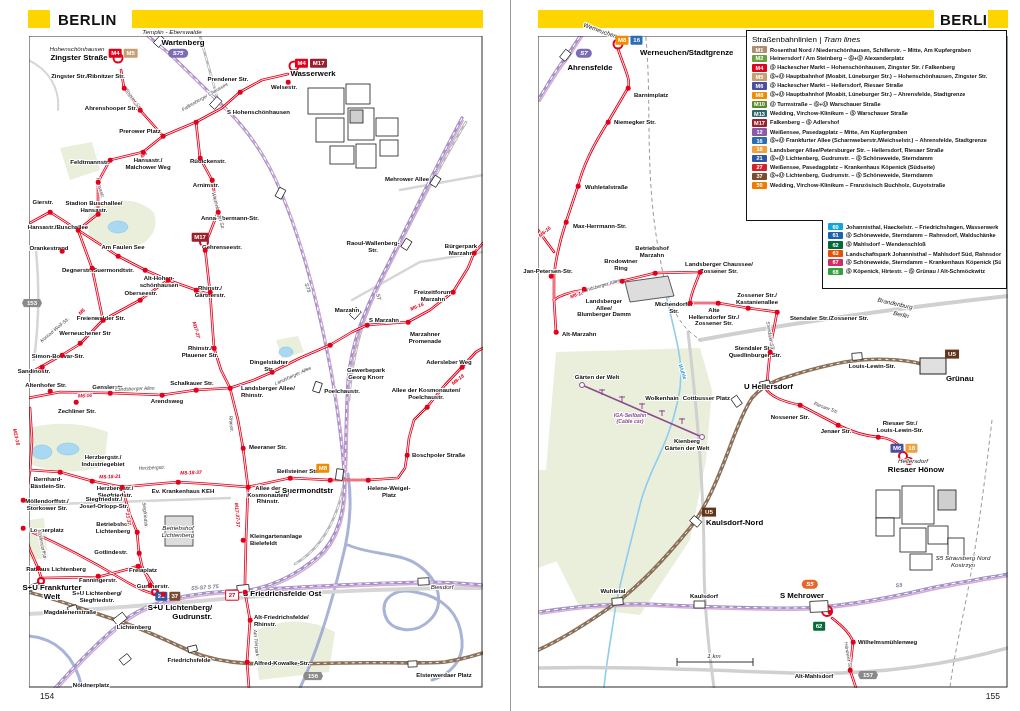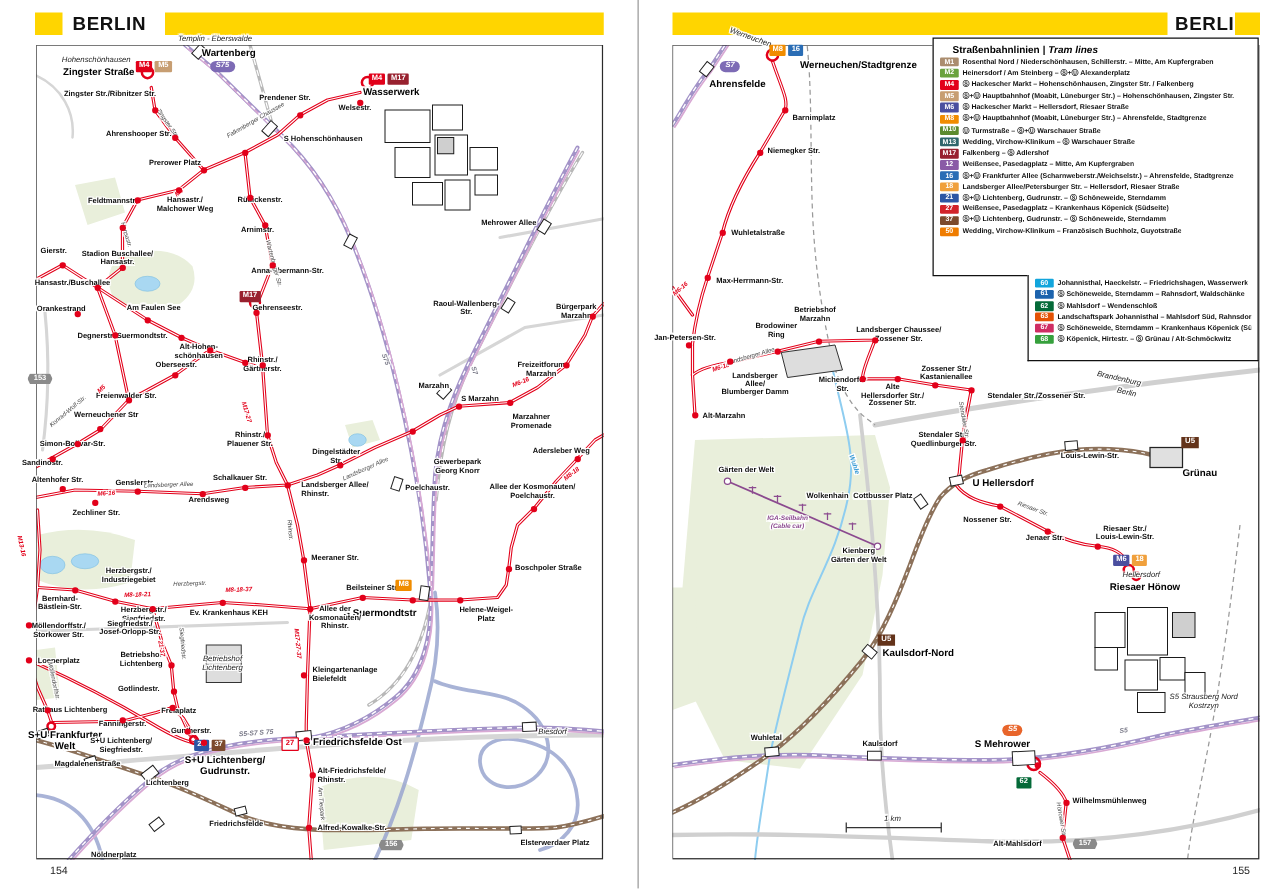--- a/index.html
+++ b/index.html
@@ -29,21 +29,21 @@
   .dot{position:absolute;width:4.6px;height:4.6px;border-radius:50%;background:#e2001a;
        transform:translate(-50%,-50%);}
   
   .hbar{position:absolute;height:18px;background:#ffd500;}
   .htxt{position:absolute;font-size:15px;font-weight:bold;letter-spacing:.5px;color:#111;}
   .spine{position:absolute;top:0;width:1px;height:711px;background:#9a9a9a;}
   
   #legend,#legend2{position:absolute;background:#fff;border:1.3px solid #111;padding:3px 5px;box-sizing:border-box;}
   #legend{left:746px;top:30px;width:261px;height:191px;}
   #legend2{left:822px;top:220px;width:185px;height:69px;border-top:none;}
-  .lg-title{font-size:8px;font-weight:bold;color:#000;margin:1px 0 2px 10px;}
+  .lg-title{font-size:8px;font-weight:normal;color:#000;margin:1px 0 2px 0;}
   .lg-title .en{font-style:italic;}
   .lg-row{display:flex;align-items:center;gap:3px;margin-bottom:1.2px;}
   .lg-badge{flex:0 0 15px;text-align:center;font-size:5.6px;font-weight:bold;color:#fff;
             border-radius:1px;padding:0.5px 0;line-height:1.15;}
   .lg-text{font-size:5.6px;font-weight:bold;color:#111;white-space:nowrap;overflow:hidden;}
 </style>
 </head>
 <body>
 
 <div id="stage">
@@ -461,21 +461,21 @@
 Lichtenberg</div>
       <div class="lb c-s" style="left: 111px; top: 552px; transform: translate(-50%, -50%) rotate(0deg);">Gotlindestr.</div>
       <div class="lb c-s" style="left: 56px; top: 569px; transform: translate(-50%, -50%) rotate(0deg);">Rathaus Lichtenberg</div>
       <div class="lb c-s" style="left: 143px; top: 570px; transform: translate(-50%, -50%) rotate(0deg);">Freiaplatz</div>
       <div class="lb c-s" style="left: 98px; top: 580px; transform: translate(-50%, -50%) rotate(0deg);">Fanningerstr.</div>
       <div class="lb c-s" style="left: 153px; top: 586px; transform: translate(-50%, -50%) rotate(0deg);">Guntherstr.</div>
       <div class="lb c-b" style="left: 52px; top: 593px; transform: translate(-50%, -50%) rotate(0deg);">S+U Frankfurter
 Welt</div>
       <div class="lb c-s" style="left: 97px; top: 597px; transform: translate(-50%, -50%) rotate(0deg);">S+U Lichtenberg/
 Siegfriedstr.</div>
-      <div class="lb c-b" style="left: 180px; top: 613px; transform: translate(-50%, -50%) rotate(0deg);">S+U Lichtenberg/
+      <div class="lb c-b" style="left: 180px; top: 613px; transform: translate(-50%, -50%) rotate(0deg); text-align: right;">S+U Lichtenberg/
 Gudrunstr.</div>
       <div class="lb c-s" style="left: 70px; top: 612px; transform: translate(-50%, -50%) rotate(0deg);">Magdalenenstraße</div>
       <div class="lb c-g" style="left: 205px; top: 588px; transform: translate(-50%, -50%) rotate(-4deg);">S5-S7 S 75</div>
       <div class="lb c-b" style="left: 243px; top: 594px; transform: translate(0px, -50%) rotate(0deg); text-align: left;">S Friedrichsfelde Ost</div>
       <div class="lb c-s" style="left: 134px; top: 627px; transform: translate(-50%, -50%) rotate(0deg);">Lichtenberg</div>
       <div class="lb c-s" style="left: 254px; top: 621px; transform: translate(0px, -50%) rotate(0deg); text-align: left;">Alt-Friedrichsfelde/
 Rhinstr.</div>
       <div class="lb c-s" style="left: 189px; top: 660px; transform: translate(-50%, -50%) rotate(0deg);">Friedrichsfelde</div>
       <div class="lb c-s" style="left: 254px; top: 663px; transform: translate(0px, -50%) rotate(0deg); text-align: left;">Alfred-Kowalke-Str.</div>
       <div class="lb c-s" style="left: 91px; top: 685px; transform: translate(-50%, -50%) rotate(0deg);">Nöldnerplatz</div>
@@ -658,21 +658,21 @@
 Str.</div>
       <div class="lb c-s" style="left: 714px; top: 317px; transform: translate(-50%, -50%) rotate(0deg);">Alte
 Hellersdorfer Str./
 Zossener Str.</div>
       <div class="lb c-s" style="left: 757px; top: 299px; transform: translate(-50%, -50%) rotate(0deg);">Zossener Str./
 Kastanienallee</div>
       <div class="lb c-s" style="left: 790px; top: 318px; transform: translate(0px, -50%) rotate(0deg); text-align: left;">Stendaler Str./Zossener Str.</div>
       <div class="lb c-s" style="left: 755px; top: 352px; transform: translate(-50%, -50%) rotate(0deg);">Stendaler Str./
 Quedlinburger Str.</div>
       <div class="lb c-t" style="left: 770px; top: 336px; transform: translate(-50%, -50%) rotate(80deg);">Stendaler Str.</div>
-      <div class="lb c-b" style="left: 778px; top: 387px; transform: translate(0px, -50%) rotate(0deg); text-align: left;">U Hellersdorf</div>
+      <div class="lb c-b" style="left: 744px; top: 387px; transform: translate(0px, -50%) rotate(0deg); text-align: left;">U Hellersdorf</div>
       <div class="lb c-s" style="left: 790px; top: 417px; transform: translate(-50%, -50%) rotate(0deg);">Nossener Str.</div>
       <div class="lb c-s" style="left: 836px; top: 431px; transform: translate(-50%, -50%) rotate(0deg);">Jenaer Str.</div>
       <div class="lb c-t" style="left: 826px; top: 408px; transform: translate(-50%, -50%) rotate(20deg);">Riesaer Str.</div>
       <div class="lb c-s" style="left: 900px; top: 427px; transform: translate(-50%, -50%) rotate(0deg);">Riesaer Str./
 Louis-Lewin-Str.</div>
       <div class="lb c-i" style="left: 913px; top: 461px; transform: translate(-50%, -50%) rotate(0deg);">Hellersdorf</div>
       <div class="lb c-b" style="left: 916px; top: 470px; transform: translate(-50%, -50%) rotate(0deg);">Riesaer Hönow</div>
       <div class="lb c-s" style="left: 872px; top: 366px; transform: translate(-50%, -50%) rotate(0deg);">Louis-Lewin-Str.</div>
       <div class="lb c-b" style="left: 946px; top: 379px; transform: translate(0px, -50%) rotate(0deg); text-align: left;">Grünau</div>
       <div class="lb c-i" style="left: 895px; top: 304px; transform: translate(-50%, -50%) rotate(13deg);">Brandenburg</div>

